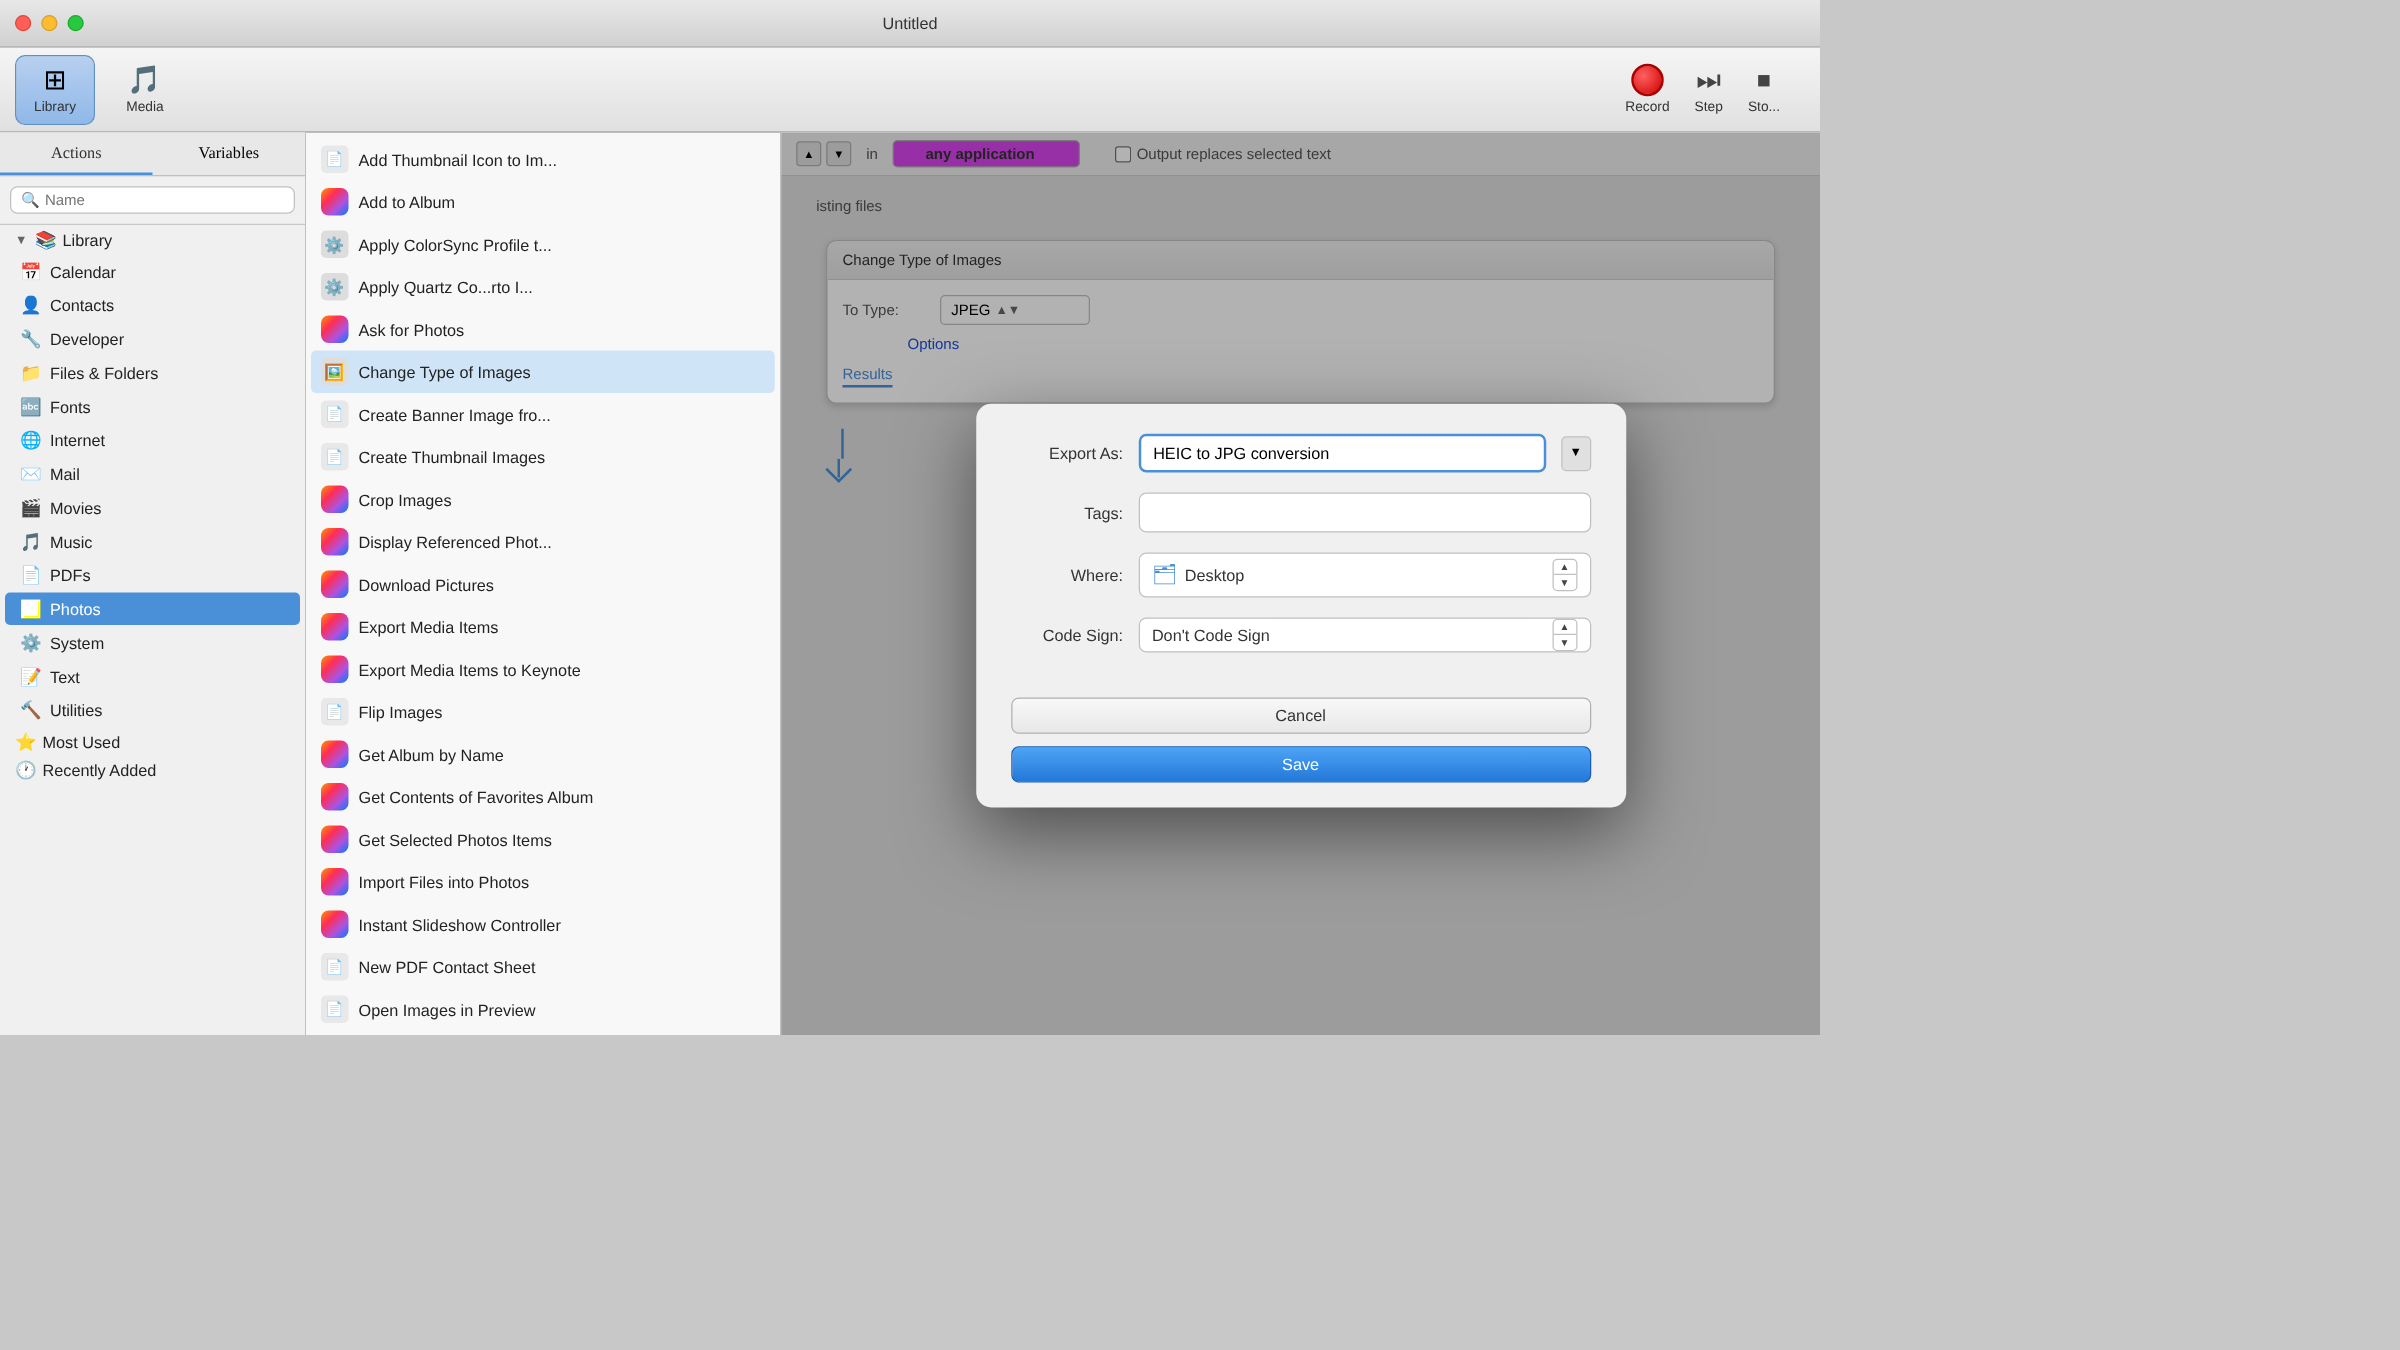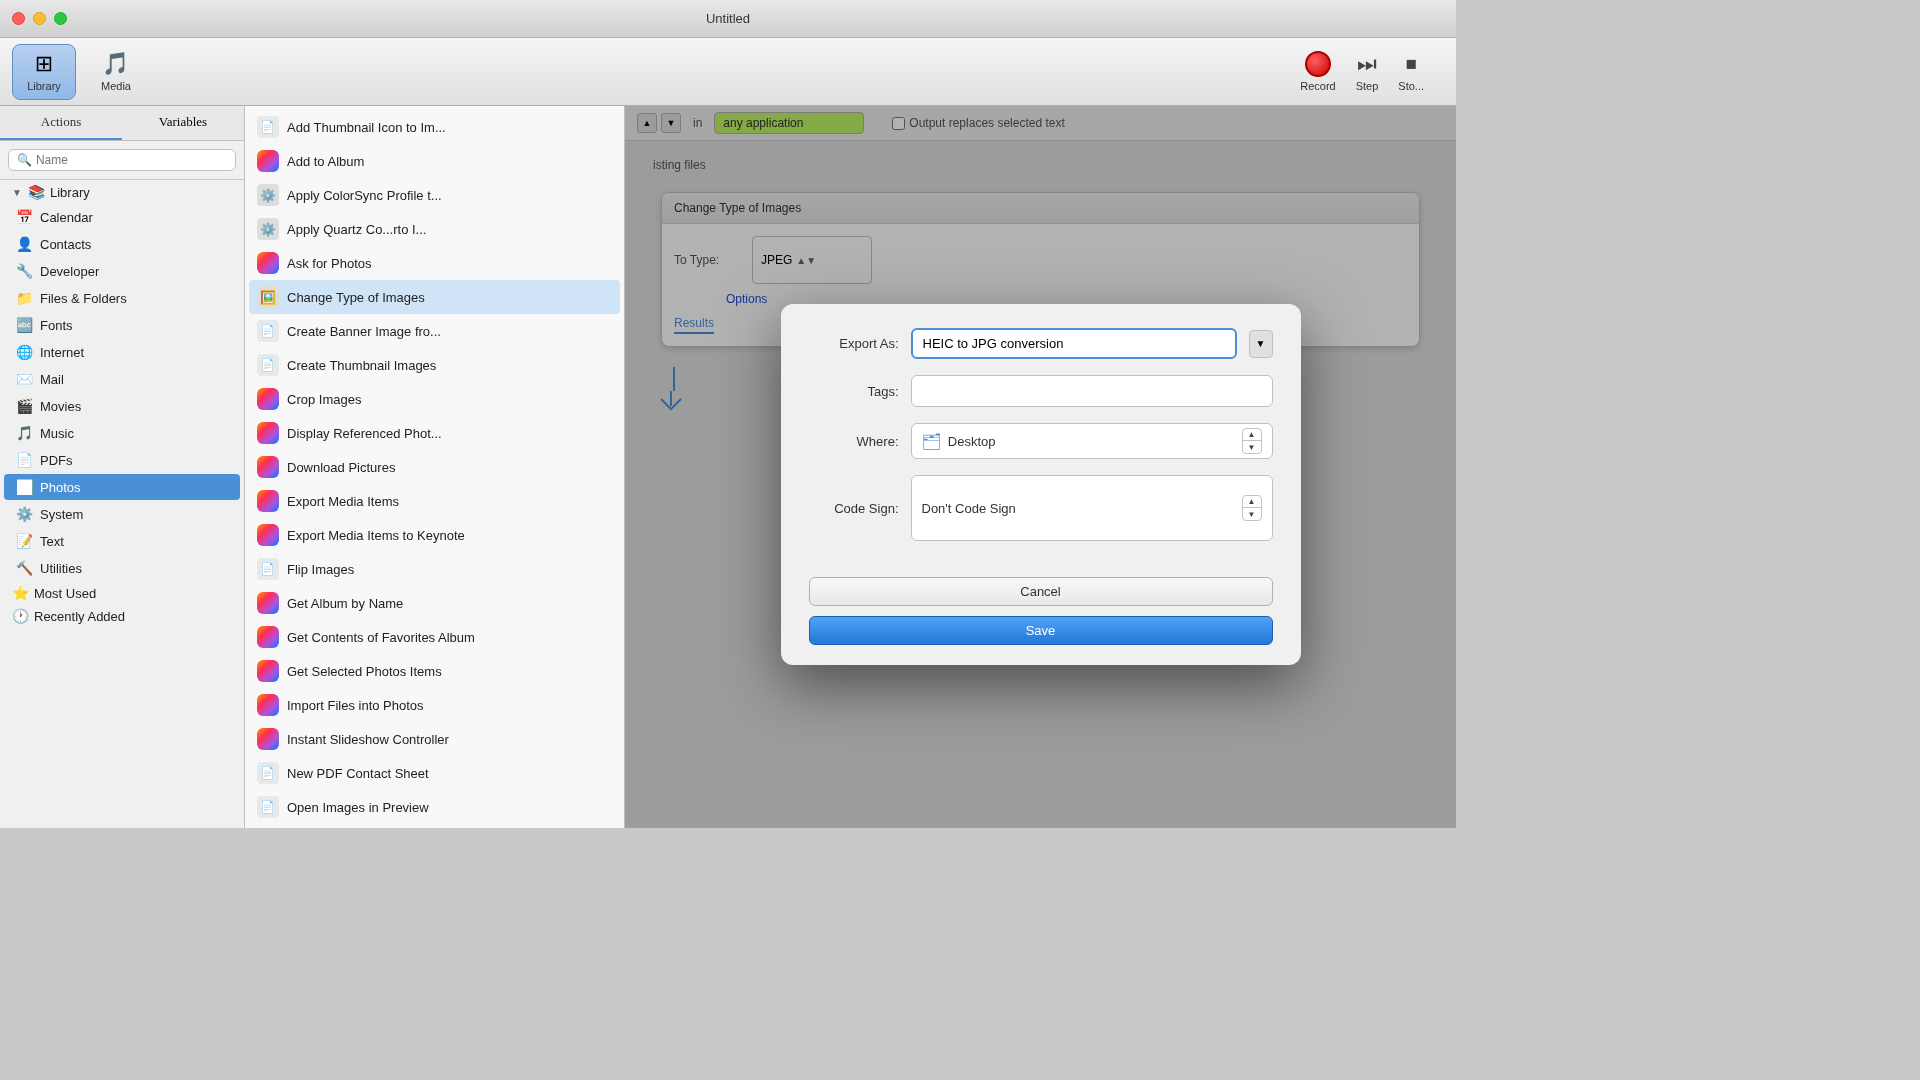--- a/index.html
+++ b/index.html
@@ -276,27 +276,28 @@
       width: 20px;
       height: 20px;
       display: flex;
       align-items: center;
       justify-content: center;
       cursor: pointer;
       font-size: 9px;
     }
     .in-label { font-size: 12px; color: #555; margin: 0 4px; }
     .app-selector {
-      background: #bef264;
+      background: #d946ef;
       border: 1px solid #b0b0b0;
       border-radius: 4px;
-      padding: 3px 8px;
+      padding: 3px 25px;
       font-size: 12px;
       color: #333;
       min-width: 150px;
+      font-weight: bold;
     }
     .output-check {
       display: flex;
       align-items: center;
       gap: 4px;
       margin-left: 20px;
       font-size: 12px;
       color: #555;
     }
 
@@ -330,21 +331,21 @@
       display: flex;
       align-items: center;
       gap: 8px;
       margin-bottom: 8px;
     }
     .card-field-label { font-size: 12px; color: #555; min-width: 70px; }
     .type-select {
       background: white;
       border: 1px solid #c0c0c0;
       border-radius: 4px;
-      padding: 16px 8px;
+      padding: 4px 8px;
       font-size: 12px;
       display: flex;
       align-items: center;
       gap: 4px;
       min-width: 120px;
       cursor: pointer;
     }
     .select-arrow { color: #666; font-size: 10px; }
     .card-tabs {
       display: flex;
@@ -469,21 +470,21 @@
       color: #444;
     }
     .stepper-up { border-bottom: 1px solid #c0c0c0; }
     .dialog-code-wrap {
       flex: 1;
       display: flex;
       align-items: center;
       background: white;
       border: 1px solid #c0c0c0;
       border-radius: 6px;
-      padding: 19px 10px;
+      padding: 0 10px;
       position: relative;
     }
     .code-text { font-size: 13px; color: #333; flex: 1; }
     .dialog-footer {
       display: flex;
       justify-content: flex-end;
       gap: 10px;
       padding: 0 28px 20px 28px;
       flex-direction: column;
     }

